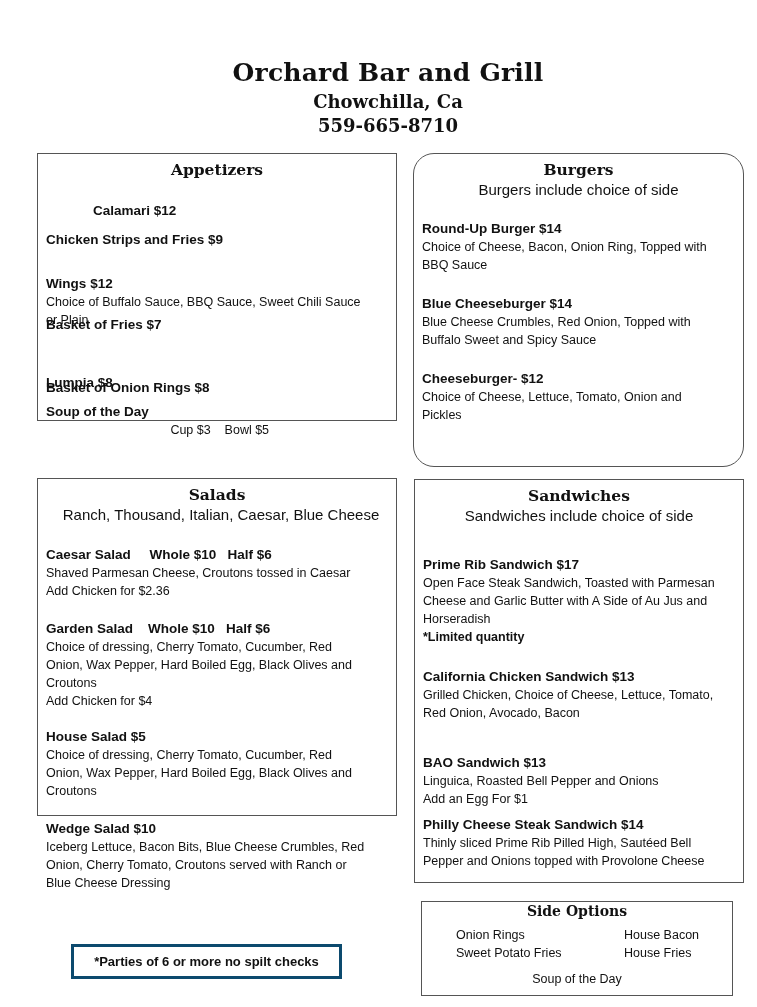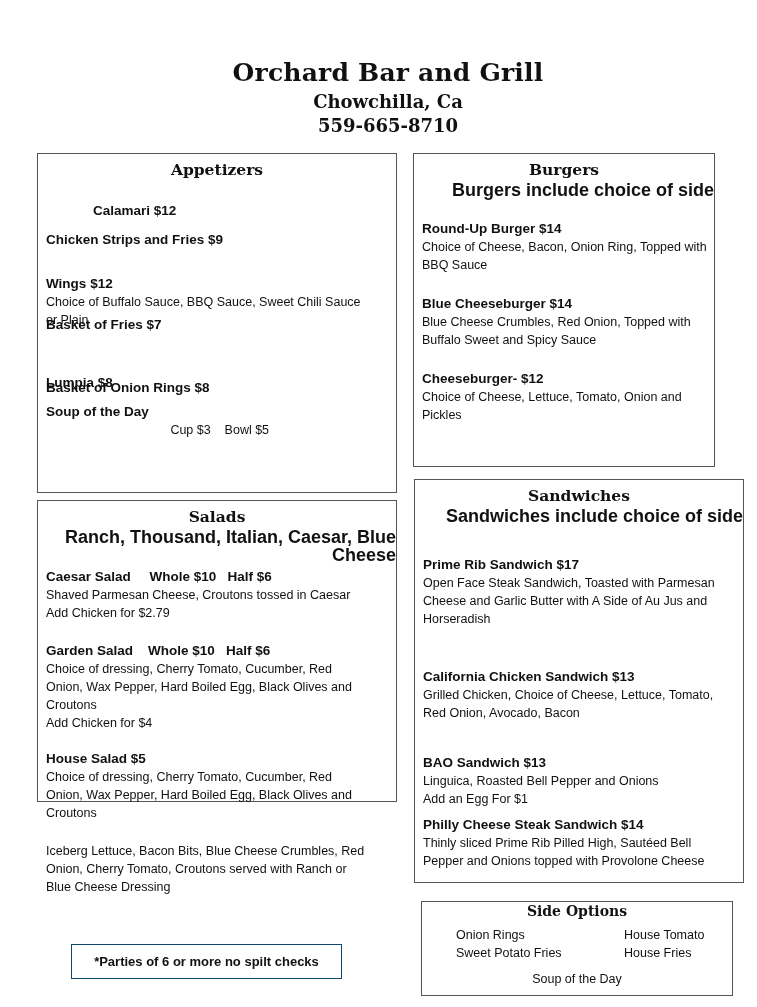--- a/index.html
+++ b/index.html
@@ -2,37 +2,37 @@
 <html><head>
 <meta charset="utf-8">
 <style>
   html, body { margin: 0; padding: 0; background: #ffffff; }
   body { width: 757px; height: 1007px; position: relative; overflow: hidden; color: #111; font-family: "Liberation Sans", "DejaVu Sans", sans-serif; }
   .header { position: absolute; left: 0; top: 56px; width: 776px; text-align: center; }
   .title { font-family: "DejaVu Serif", serif; font-weight: bold; font-size: 25px; letter-spacing: 0.2px; line-height: 34px; }
   .sub { font-family: "DejaVu Serif", serif; font-weight: bold; font-size: 18px; line-height: 24px; }
   .box { position: absolute; border: 1px solid #555; box-sizing: border-box; background: #fff; }
   .box-title { font-family: "DejaVu Serif", serif; font-weight: bold; font-size: 15.5px; text-align: center; line-height: 22px; }
-  .box-note { font-size: 18px; text-align: right; line-height: 18px; font-weight: bold; }
+  .box-note { font-size: 15px; text-align: center; line-height: 18px; }
   .item { position: absolute; left: 8px; right: 6px; }
   .item-name { font-weight: bold; font-size: 13.5px; line-height: 18px; white-space: pre; }
   .item-desc { font-size: 12.5px; line-height: 18px; white-space: pre-line; }
   .sides-grid { position: absolute; font-size: 12.5px; line-height: 18px; }
-  .notice { position: absolute; left: 71px; top: 944px; width: 271px; height: 35px; border: 1px solid #0c4a6e; box-sizing: border-box; font-weight: bold; font-size: 13px; display: flex; align-items: center; justify-content: center; }
+  .notice { position: absolute; left: 71px; top: 944px; width: 271px; height: 35px; border: 3px solid #0c4a6e; box-sizing: border-box; font-weight: bold; font-size: 13px; display: flex; align-items: center; justify-content: center; }
 </style>
 </head>
 <body>
 
 <div class="header">
   <div class="title">Orchard Bar and Grill</div>
   <div class="sub">Chowchilla, Ca</div>
   <div class="sub">559-665-8710</div>
 </div>
 
-<div class="box" style="left:37px; top:153px; width:360px; height:340px;">
+<div class="box" style="left:37px; top:153px; width:360px; height:268px;">
   <div class="box-title" style="margin-top:5px;">Appetizers</div>
   <div class="item" style="top:48px;margin-left:47px;">
       <div class="item-name">Calamari $12</div>
     </div>
   <div class="item" style="top:77px;">
       <div class="item-name">Chicken Strips and Fries $9</div>
     </div>
   <div class="item" style="top:121px;">
       <div class="item-name">Wings $12</div>
       <div class="item-desc">Choice of Buffalo Sauce, BBQ Sauce, Sweet Chili Sauce
@@ -46,76 +46,78 @@
     </div>
   <div class="item" style="top:220px;">
       <div class="item-name">Lumpia $8</div>
     </div>
   <div class="item" style="top:249px;">
       <div class="item-name">Soup of the Day</div>
       <div class="item-desc" style="white-space:pre;text-align:center;"> Cup $3    Bowl $5</div>
     </div>
 </div>
 
-<div class="box" style="left:413px; top:153px; width:302px; height:314px;">
+<div class="box" style="left:413px; top:153px; width:331px; height:314px;border-radius:21px;">
   <div class="box-title" style="margin-top:5px;">Burgers</div>
   <div class="box-note">Burgers include choice of side</div>
   <div class="item" style="top:66px;">
       <div class="item-name">Round-Up Burger $14</div>
       <div class="item-desc">Choice of Cheese, Bacon, Onion Ring, Topped with
 BBQ Sauce</div>
     </div>
   <div class="item" style="top:141px;">
       <div class="item-name">Blue Cheeseburger $14</div>
       <div class="item-desc">Blue Cheese Crumbles, Red Onion, Topped with
 Buffalo Sweet and Spicy Sauce</div>
     </div>
   <div class="item" style="top:216px;">
       <div class="item-name">Cheeseburger- $12</div>
       <div class="item-desc">Choice of Cheese, Lettuce, Tomato, Onion and
 Pickles</div>
     </div>
 </div>
 
-<div class="box" style="left:37px; top:500px; width:360px; height:302px;">
+<div class="box" style="left:37px; top:478px; width:360px; height:338px;">
   <div class="box-title" style="margin-top:5px;">Salads</div>
   <div class="box-note" style="padding-left:8px;">Ranch, Thousand, Italian, Caesar, Blue Cheese</div>
   <div class="item" style="top:67px;">
       <div class="item-name">Caesar Salad     Whole $10   Half $6</div>
       <div class="item-desc">Shaved Parmesan Cheese, Croutons tossed in Caesar
-Add Chicken for $2.79</div>
+Add Chicken for $2.36</div>
     </div>
   <div class="item" style="top:141px;">
       <div class="item-name">Garden Salad    Whole $10   Half $6</div>
       <div class="item-desc">Choice of dressing, Cherry Tomato, Cucumber, Red
 Onion, Wax Pepper, Hard Boiled Egg, Black Olives and
 Croutons
 Add Chicken for $4</div>
     </div>
   <div class="item" style="top:249px;">
       <div class="item-name">House Salad $5</div>
       <div class="item-desc">Choice of dressing, Cherry Tomato, Cucumber, Red
 Onion, Wax Pepper, Hard Boiled Egg, Black Olives and
 Croutons</div>
     </div>
   <div class="item" style="top:341px;">
+      <div class="item-name">Wedge Salad $10</div>
       <div class="item-desc">Iceberg Lettuce, Bacon Bits, Blue Cheese Crumbles, Red
 Onion, Cherry Tomato, Croutons served with Ranch or
 Blue Cheese Dressing</div>
     </div>
 </div>
 
 <div class="box" style="left:414px; top:479px; width:330px; height:404px;">
   <div class="box-title" style="margin-top:5px;">Sandwiches</div>
   <div class="box-note">Sandwiches include choice of side</div>
   <div class="item" style="top:76px;">
       <div class="item-name">Prime Rib Sandwich $17</div>
       <div class="item-desc">Open Face Steak Sandwich, Toasted with Parmesan
 Cheese and Garlic Butter with A Side of Au Jus and
 Horseradish</div>
+      <div class="item-name" style="font-size:12.5px;">*Limited quantity</div>
     </div>
   <div class="item" style="top:188px;">
       <div class="item-name">California Chicken Sandwich $13</div>
       <div class="item-desc">Grilled Chicken, Choice of Cheese, Lettuce, Tomato,
 Red Onion, Avocado, Bacon</div>
     </div>
   <div class="item" style="top:262px;margin-top:12px;">
       <div class="item-name">BAO Sandwich $13</div>
       <div class="item-desc">Linguica, Roasted Bell Pepper and Onions
 Add an Egg For $1</div>
@@ -127,19 +129,19 @@
     </div>
 </div>
 
 <div class="box" style="left:421px; top:901px; width:312px; height:95px;">
   <div class="box-title" style="font-size:14px; line-height:18px; margin-top:0;">Side Options</div>
   <div class="sides-grid" style="left:34px; top:24px;">
     <div>Onion Rings</div>
     <div>Sweet Potato Fries</div>
   </div>
   <div class="sides-grid" style="left:202px; top:24px;">
-    <div>House Tomato</div>
+    <div>House Bacon</div>
     <div>House Fries</div>
   </div>
   <div class="sides-grid" style="left:0; right:0; top:68px; text-align:center;">Soup of the Day</div>
 </div>
 
 <div class="notice">*Parties of 6 or more no spilt checks</div>
 
 </body></html>

